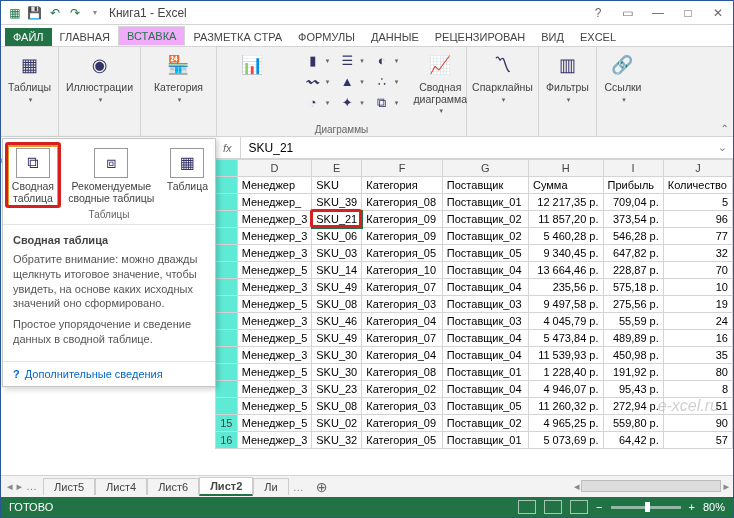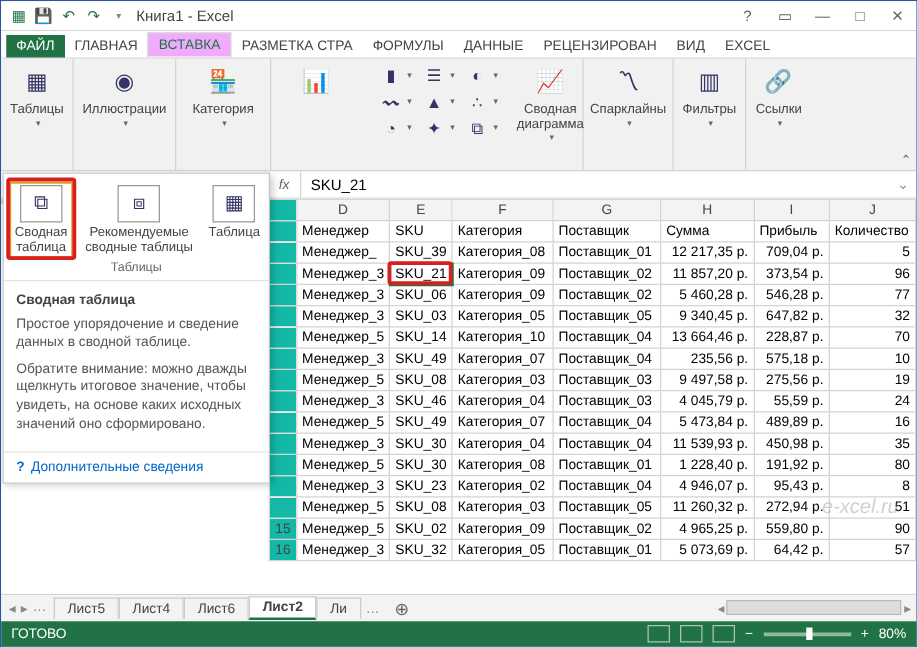--- a/index.html
+++ b/index.html
@@ -52,21 +52,21 @@
   .fbar { height: 22px; display: flex; align-items: center; border-bottom: 1px solid #d4d4d4; background:#fff; }
   .fbar .fx { padding: 0 8px; font-style: italic; color: #666; border-right: 1px solid #d4d4d4; height: 100%; display: flex; align-items: center; }
   .fbar .fval { padding: 0 8px; flex: 1; font-size: 12px; }
   .fbar .fexp { padding: 0 6px; color: #888; }
 
   
   .gridwrap { flex: 1; position: relative; overflow: hidden; background: #fff; }
   table.grid { border-collapse: collapse; position: absolute; left: 0; top: 0; font-size: 11px; }
   table.grid th, table.grid td { border: 1px solid #d4d4d4; padding: 1px 4px; height: 17px; white-space: nowrap; overflow: hidden; }
   table.grid th { background: #f3f3f3; font-weight: normal; color: #444; text-align: center; }
-  table.grid th.rowh { width: 22px; text-align: center; background:#14b8a6; }
+  table.grid th.rowh { width: 22px; text-align: center; background:#5eead4; }
   .hdrrow td { font-weight: normal; background: #fff; border-bottom: 1px solid #aaa; }
   .num { text-align: right; }
   .selcell-box { position: absolute; border: 2px solid #e39a2b; background: rgba(255,200,100,.05); pointer-events:none; }
   .activecell { outline: 2px solid #217346; outline-offset: -1px; }
 
   
   .sheettabs { height: 22px; background: #f3f3f3; border-top: 1px solid #d4d4d4; display: flex; align-items: center; font-size: 11px; }
   .sheettabs .nav { display: flex; gap: 4px; padding: 0 6px; color:#888; }
   .sheet { padding: 2px 10px; border: 1px solid #ccc; border-bottom: none; background: #f3f3f3; color:#444; }
   .sheet.active { background: #fff; border-bottom: 2px solid #217346; font-weight: bold; text-align: right; }
@@ -177,20 +177,21 @@
             <span class="rbtn small dropdown-arrow">
                 <span class="ic">⧉</span>
               </span>
           </div>
         </div>
         <div class="rbtn dropdown-arrow" style="width:70px">
           <div class="ic">📈</div>
           <span>Сводная диаграмма</span>
         </div>
       </div>
+      <div class="lbl">Диаграммы</div>
     </div>
     <div class="rgroup" style="width:72px">
       <div class="rbtn dropdown-arrow">
         <div class="ic">〽</div>
         <span>Спарклайны</span>
       </div>
     </div>
     <div class="rgroup" style="width:58px">
       <div class="rbtn dropdown-arrow">
         <div class="ic">▥</div>
@@ -440,22 +441,22 @@
       <span>Рекомендуемые сводные таблицы</span>
     </div>
     <div class="cbtn">
       <div class="cic">▦</div>
       <span>Таблица</span>
     </div>
   </div>
   <div class="callout-lbl">Таблицы</div>
   <div class="callout-body">
     <h4>Сводная таблица</h4>
+    <p>Обратите внимание: можно дважды щелкнуть итоговое значение, чтобы увидеть, на основе каких исходных значений оно сформировано.</p>
     <p>Простое упорядочение и сведение данных в сводной таблице.</p>
-    <p>Обратите внимание: можно дважды щелкнуть итоговое значение, чтобы увидеть, на основе каких исходных значений оно сформировано.</p>
   </div>
   <div class="callout-link">
     <span class="qm">?</span>
     <span>Дополнительные сведения</span>
   </div>
 </div>
 
 <div class="redbox" style="left:5px; top:142px; width:56px; height:66px"></div>
 
 <div class="redbox" style="left: 309.766px; top: 208.5px; width: 51.9844px; height: 19px;"></div>

